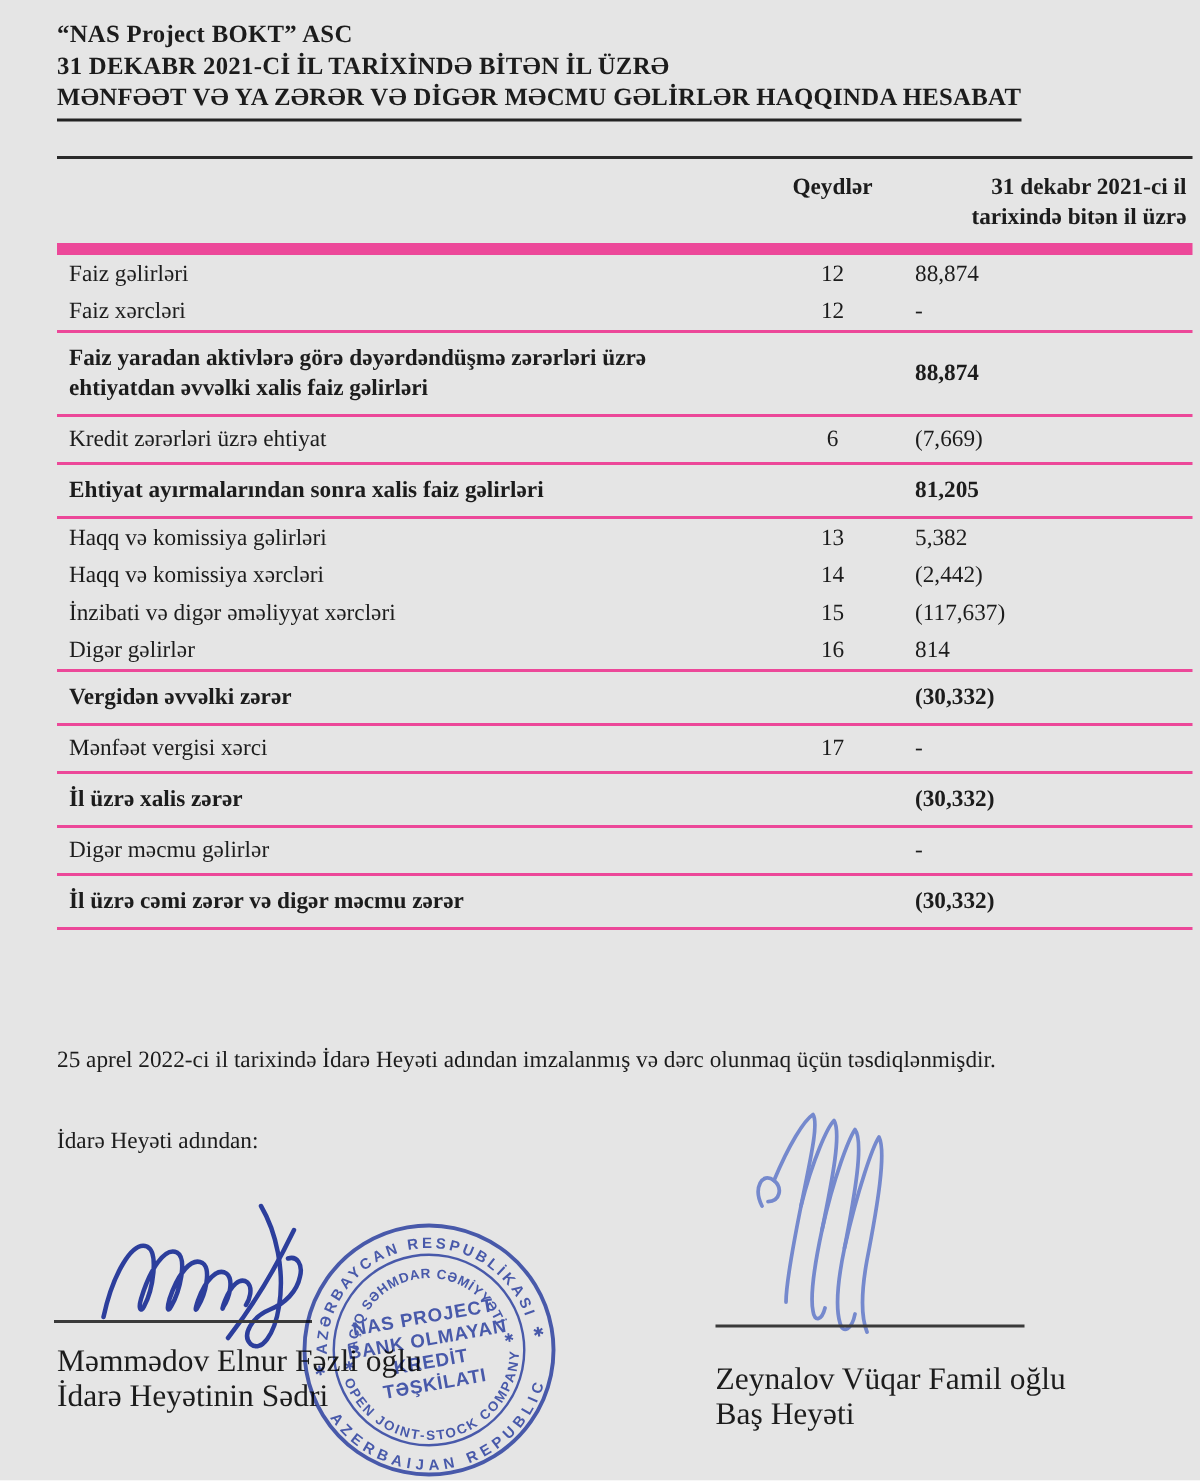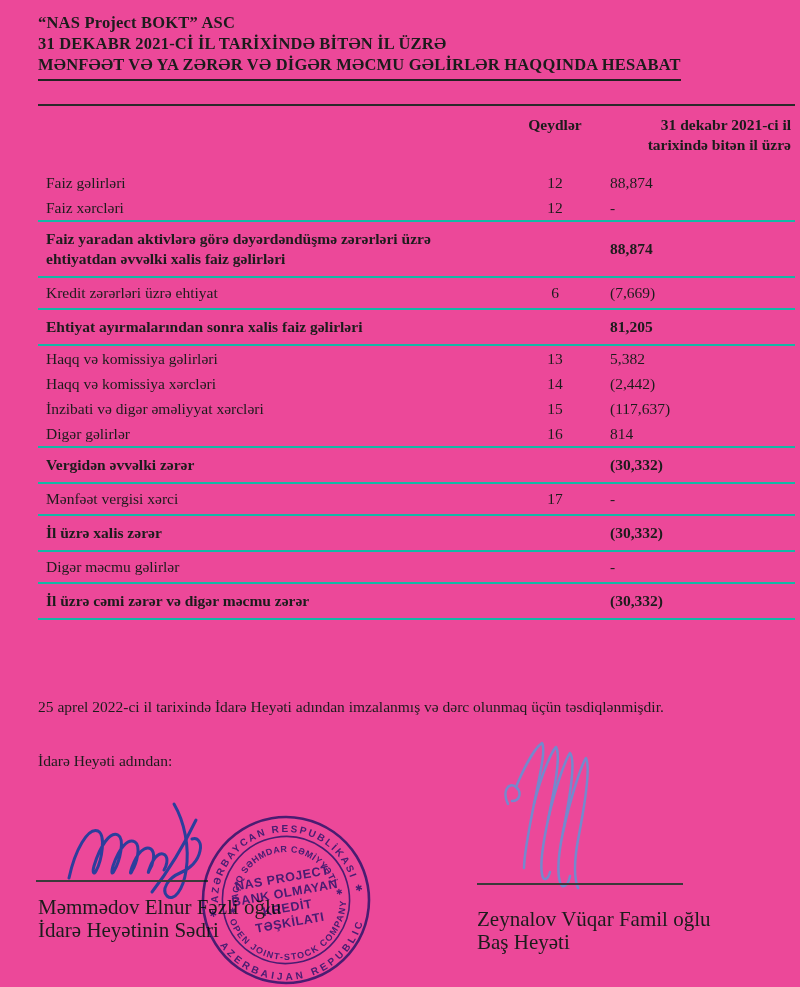--- a/index.html
+++ b/index.html
@@ -1,21 +1,21 @@
 <!DOCTYPE html>
 <html><head>
 <meta charset="utf-8">
 <style>
   * { box-sizing: border-box; }
   html, body { margin: 0; padding: 0; background: #ffffff; }
   .page {
     position: relative;
     width: 800px;
     height: 987px;
-    background: #ec4899;
+    background: #e5e5e5;
     font-family: "Liberation Serif", serif;
     color: #1c1c1c;
     overflow: hidden;
   }
 
   
   .doc-header {
     position: absolute;
     left: 38px; top: 12px; right: 30px;
     font-weight: bold;
@@ -34,21 +34,21 @@
     position: absolute;
     left: 38px; top: 104px;
     width: 757px;
     border-top: 2px solid #2a2a2a;
     font-size: 15.5px;
   }
   .t-row { display: flex; align-items: center; padding: 2.5px 0; line-height: 20px; }
   .t-row .c-label { flex: 1; padding-left: 8px; padding-right: 8px; }
   .t-row .c-note  { width: 110px; text-align: center; }
   .t-row .c-value { width: 185px; text-align: left; padding-right: 8px; }
-  .t-row.sep { border-bottom: 2px solid #14b8a6; }
+  .t-row.sep { border-bottom: 2px solid #ec4899; }
   .t-row.bold { font-weight: bold; padding: 7px 0; }
   .t-row.padded { padding: 5px 0; }
   .t-head {
     display: flex; 
     padding: 9px 0 7px 0;
     border-bottom: 8px solid #ec4899;
     font-weight: bold; font-size: 15.5px; line-height: 20px;
   }
   .t-head .c-label { flex: 1; }
   .t-head .c-note  { width: 110px; text-align: center; }

